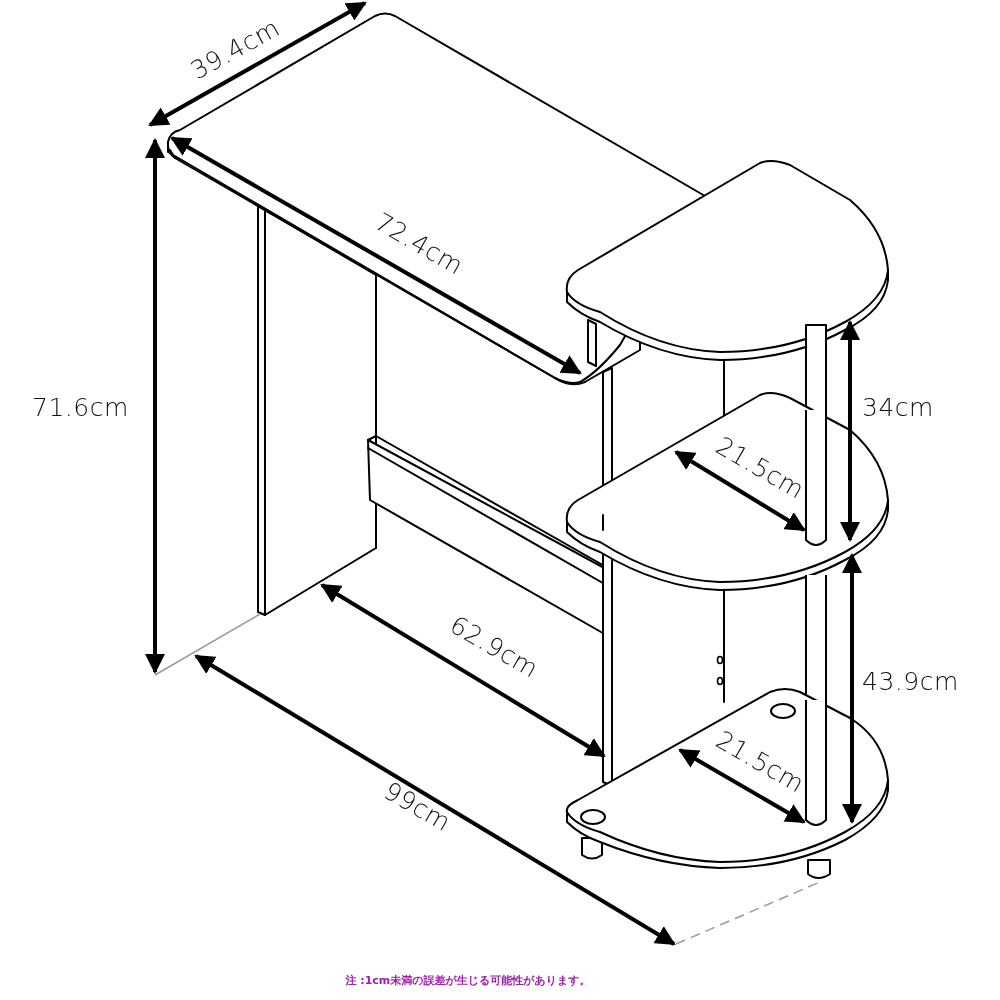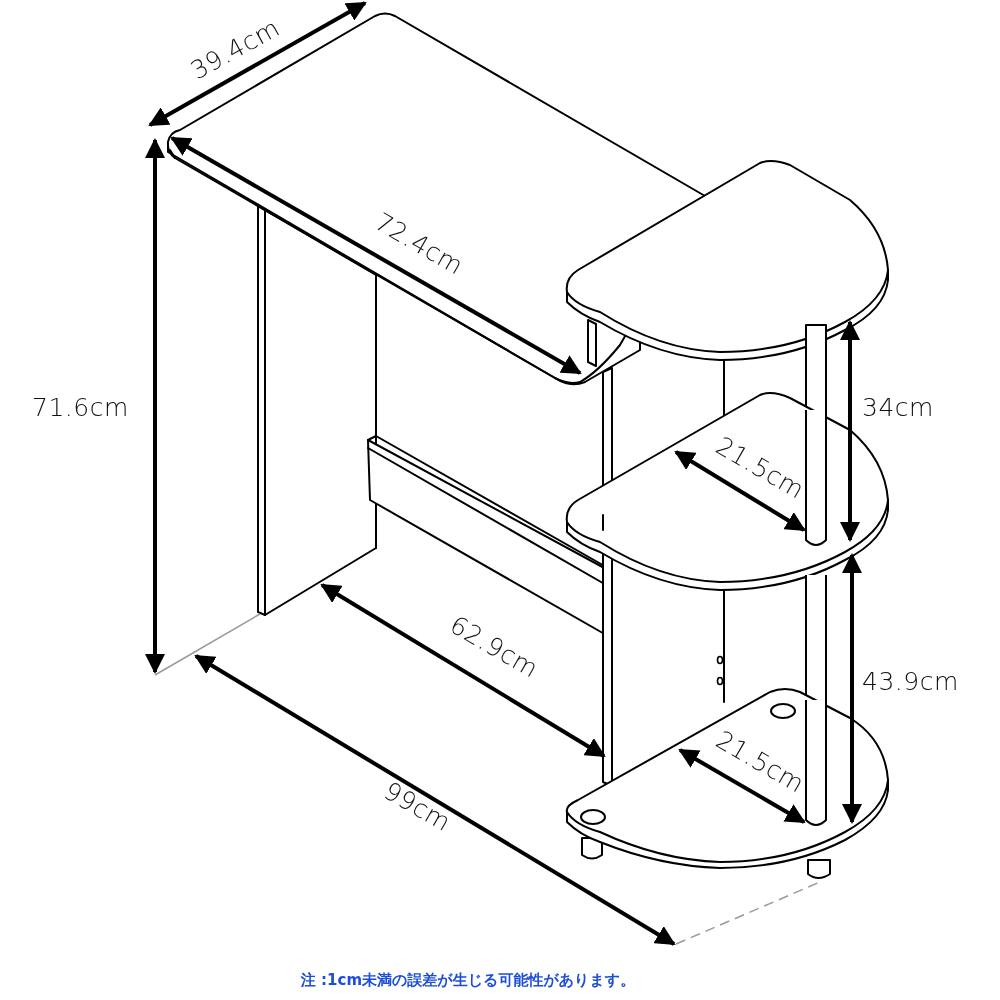--- a/index.html
+++ b/index.html
@@ -5,21 +5,21 @@
   html, body { margin: 0; padding: 0; background: #ffffff; }
   body { width: 1000px; height: 1000px; position: relative; overflow: hidden; font-family: "DejaVu Sans", sans-serif; }
   #stage { position: absolute; left: 0; top: 0; width: 1000px; height: 1000px; }
   .line { fill: none; stroke: #000; stroke-width: 2; stroke-linejoin: round; stroke-linecap: round; }
   .thin { fill: none; stroke: #000; stroke-width: 1.6; stroke-linejoin: round; }
   .face { fill: #fff; stroke: #000; stroke-width: 2; stroke-linejoin: round; }
   .dim { fill: none; stroke: #000; stroke-width: 4; stroke-linecap: butt; }
   .ext { fill: none; stroke: #9a9a9a; stroke-width: 1.5; }
   .ext-dash { fill: none; stroke: #9a9a9a; stroke-width: 1.5; stroke-dasharray: 10 6; }
   .dim-label { font-family: "DejaVu Sans", sans-serif; font-size: 25px; font-weight: 300; fill: #111; letter-spacing: 0.5px; }
-  #note { position: absolute; left: 0; width: 936px; top: 980px; text-align: center; font-family: "DejaVu Sans", sans-serif; font-size: 15px; font-weight: bold; color: #1d4ed8; transform: translateY(-50%); }
+  #note { position: absolute; left: 0; width: 936px; top: 980px; text-align: center; font-family: "DejaVu Sans", sans-serif; font-size: 11px; font-weight: bold; color: #a21caf; transform: translateY(-50%); }
 </style>
 </head>
 <body>
 
 <div id="stage">
 <svg width="1000" height="1000" viewBox="0 0 1000 1000" xmlns="http://www.w3.org/2000/svg">
   <defs>
     <marker id="arr" viewBox="0 0 10 10" refX="9" refY="5" markerWidth="5" markerHeight="5" orient="auto-start-reverse">
       <path d="M0,0 L10,5 L0,10 z" fill="#000"></path>
     </marker>

